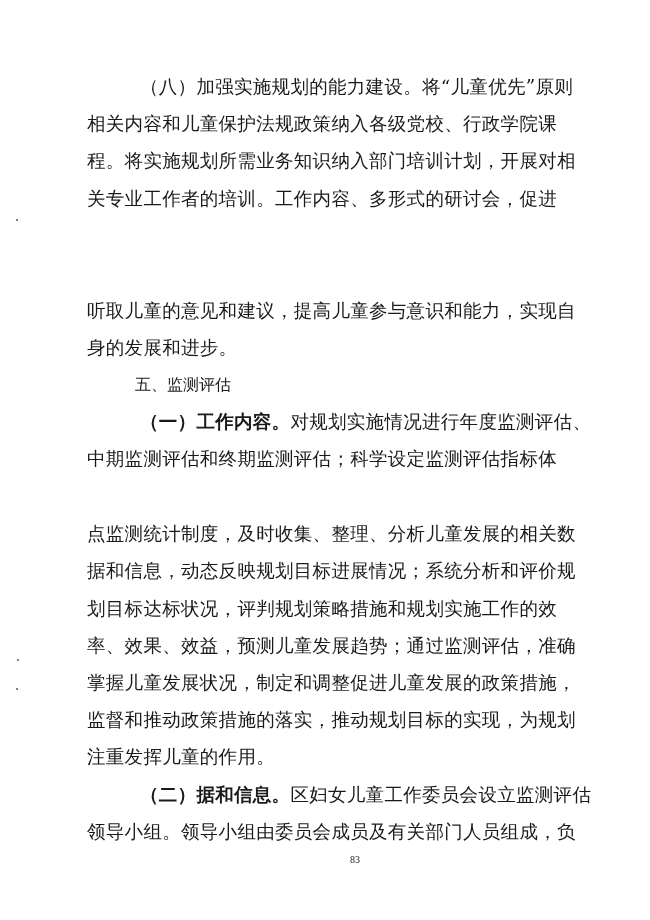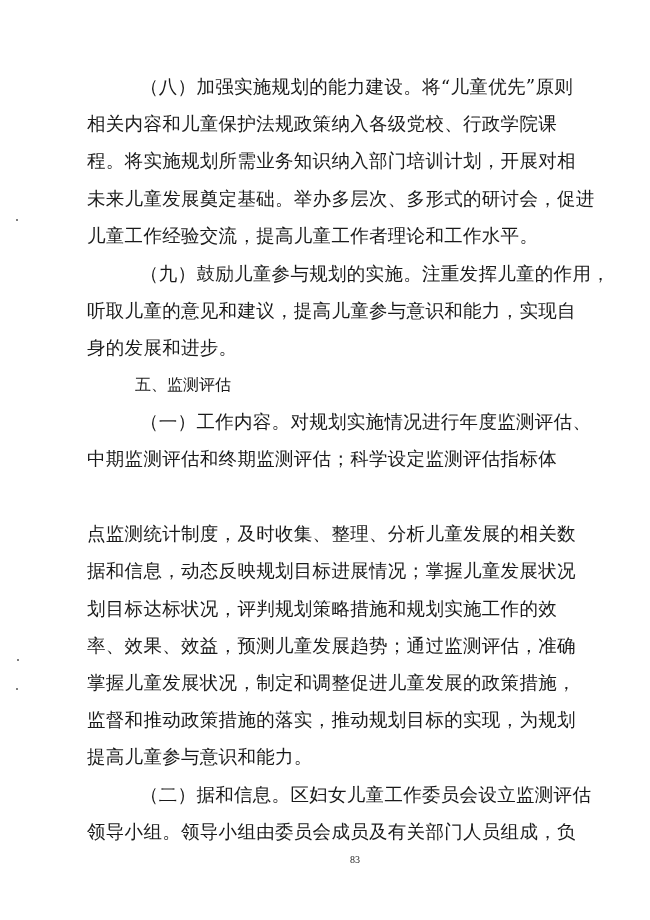--- a/index.html
+++ b/index.html
@@ -8,53 +8,51 @@
       font-family: "DejaVu Serif", "Liberation Serif", serif; color: #1a1a1a;
     }
     .page { position: absolute; left: 0; top: 0; width: 650px; height: 920px; }
     .line {
       position: absolute; left: 87px; width: 460px; height: 26px;
       font-size: 18.5px; line-height: 26px; white-space: nowrap;
       text-align: justify; text-align-last: justify; letter-spacing: 0.3px;
     }
     .line.last { text-align-last: left; }
     .line.indent { left: 140px; width: 420px; }
-    .bold { font-weight: normal; font-family: "DejaVu Sans", "Liberation Sans", sans-serif; }
+    .bold { font-weight: bold; font-family: "DejaVu Sans", "Liberation Sans", sans-serif; }
     .heading { position: absolute; left: 135px; font-size: 16px; line-height: 26px; font-family: "DejaVu Sans", "Liberation Sans", sans-serif; }
     .page-number { position: absolute; left: 0; width: 650px; top: 854px; text-align: center; font-size: 10px; font-family: "Liberation Serif", serif; padding-left: 30px; }
     .mark { position: absolute; width: 2px; height: 2px; background: #555; border-radius: 1px; }
   </style>
 </head>
 <body>
 
 <div class="page">
 
   <div class="line indent" style="top:74px">（八）加强实施规划的能力建设。将“儿童优先”原则</div>
   <div class="line" style="top:111px">相关内容和儿童保护法规政策纳入各级党校、行政学院课</div>
   <div class="line" style="top:148px">程。将实施规划所需业务知识纳入部门培训计划，开展对相</div>
-  <div class="line" style="top:186px">未来儿童发展奠定基础。举办多层次、多形式的研讨会，促进</div>
-  <div class="line last" style="top:223px">儿童工作经验交流，提高儿童工作者理论和工作水平。</div>
+  <div class="line" style="top:186px">关专业工作者的培训。工作内容、多形式的研讨会，促进</div>
 
-  <div class="line indent" style="top:261px">（九）鼓励儿童参与规划的实施。注重发挥儿童的作用，</div>
   <div class="line last" style="top:335px">身的发展和进步。</div>
   <div class="line" style="top:298px">听取儿童的意见和建议，提高儿童参与意识和能力，实现自</div>
 
   <div class="heading" style="top:372px">五、监测评估</div>
 
   <div class="line indent" style="top:409px">
     <span class="bold">（一）工作内容。</span><span>对规划实施情况进行年度监测评估、</span>
   </div>
   <div class="line" style="top:446px">中期监测评估和终期监测评估；科学设定监测评估指标体</div>
   <div class="line" style="top:521px">点监测统计制度，及时收集、整理、分析儿童发展的相关数</div>
-  <div class="line" style="top:558px">据和信息，动态反映规划目标进展情况；掌握儿童发展状况</div>
+  <div class="line" style="top:558px">据和信息，动态反映规划目标进展情况；系统分析和评价规</div>
   <div class="line" style="top:596px">划目标达标状况，评判规划策略措施和规划实施工作的效</div>
   <div class="line" style="top:633px">率、效果、效益，预测儿童发展趋势；通过监测评估，准确</div>
   <div class="line" style="top:707px">监督和推动政策措施的落实，推动规划目标的实现，为规划</div>
   <div class="line" style="top:670px">掌握儿童发展状况，制定和调整促进儿童发展的政策措施，</div>
-  <div class="line last" style="top:744px">提高儿童参与意识和能力。</div>
+  <div class="line last" style="top:744px">注重发挥儿童的作用。</div>
 
   <div class="line indent" style="top:782px">
     <span class="bold">（二）据和信息。</span><span>区妇女儿童工作委员会设立监测评估</span>
   </div>
   <div class="line" style="top:819px">领导小组。领导小组由委员会成员及有关部门人员组成，负</div>
 
   <div class="page-number">83</div>
 
   <div class="mark" style="left:16px; top:219px"></div>
   <div class="mark" style="left:17px; top:659px"></div>

